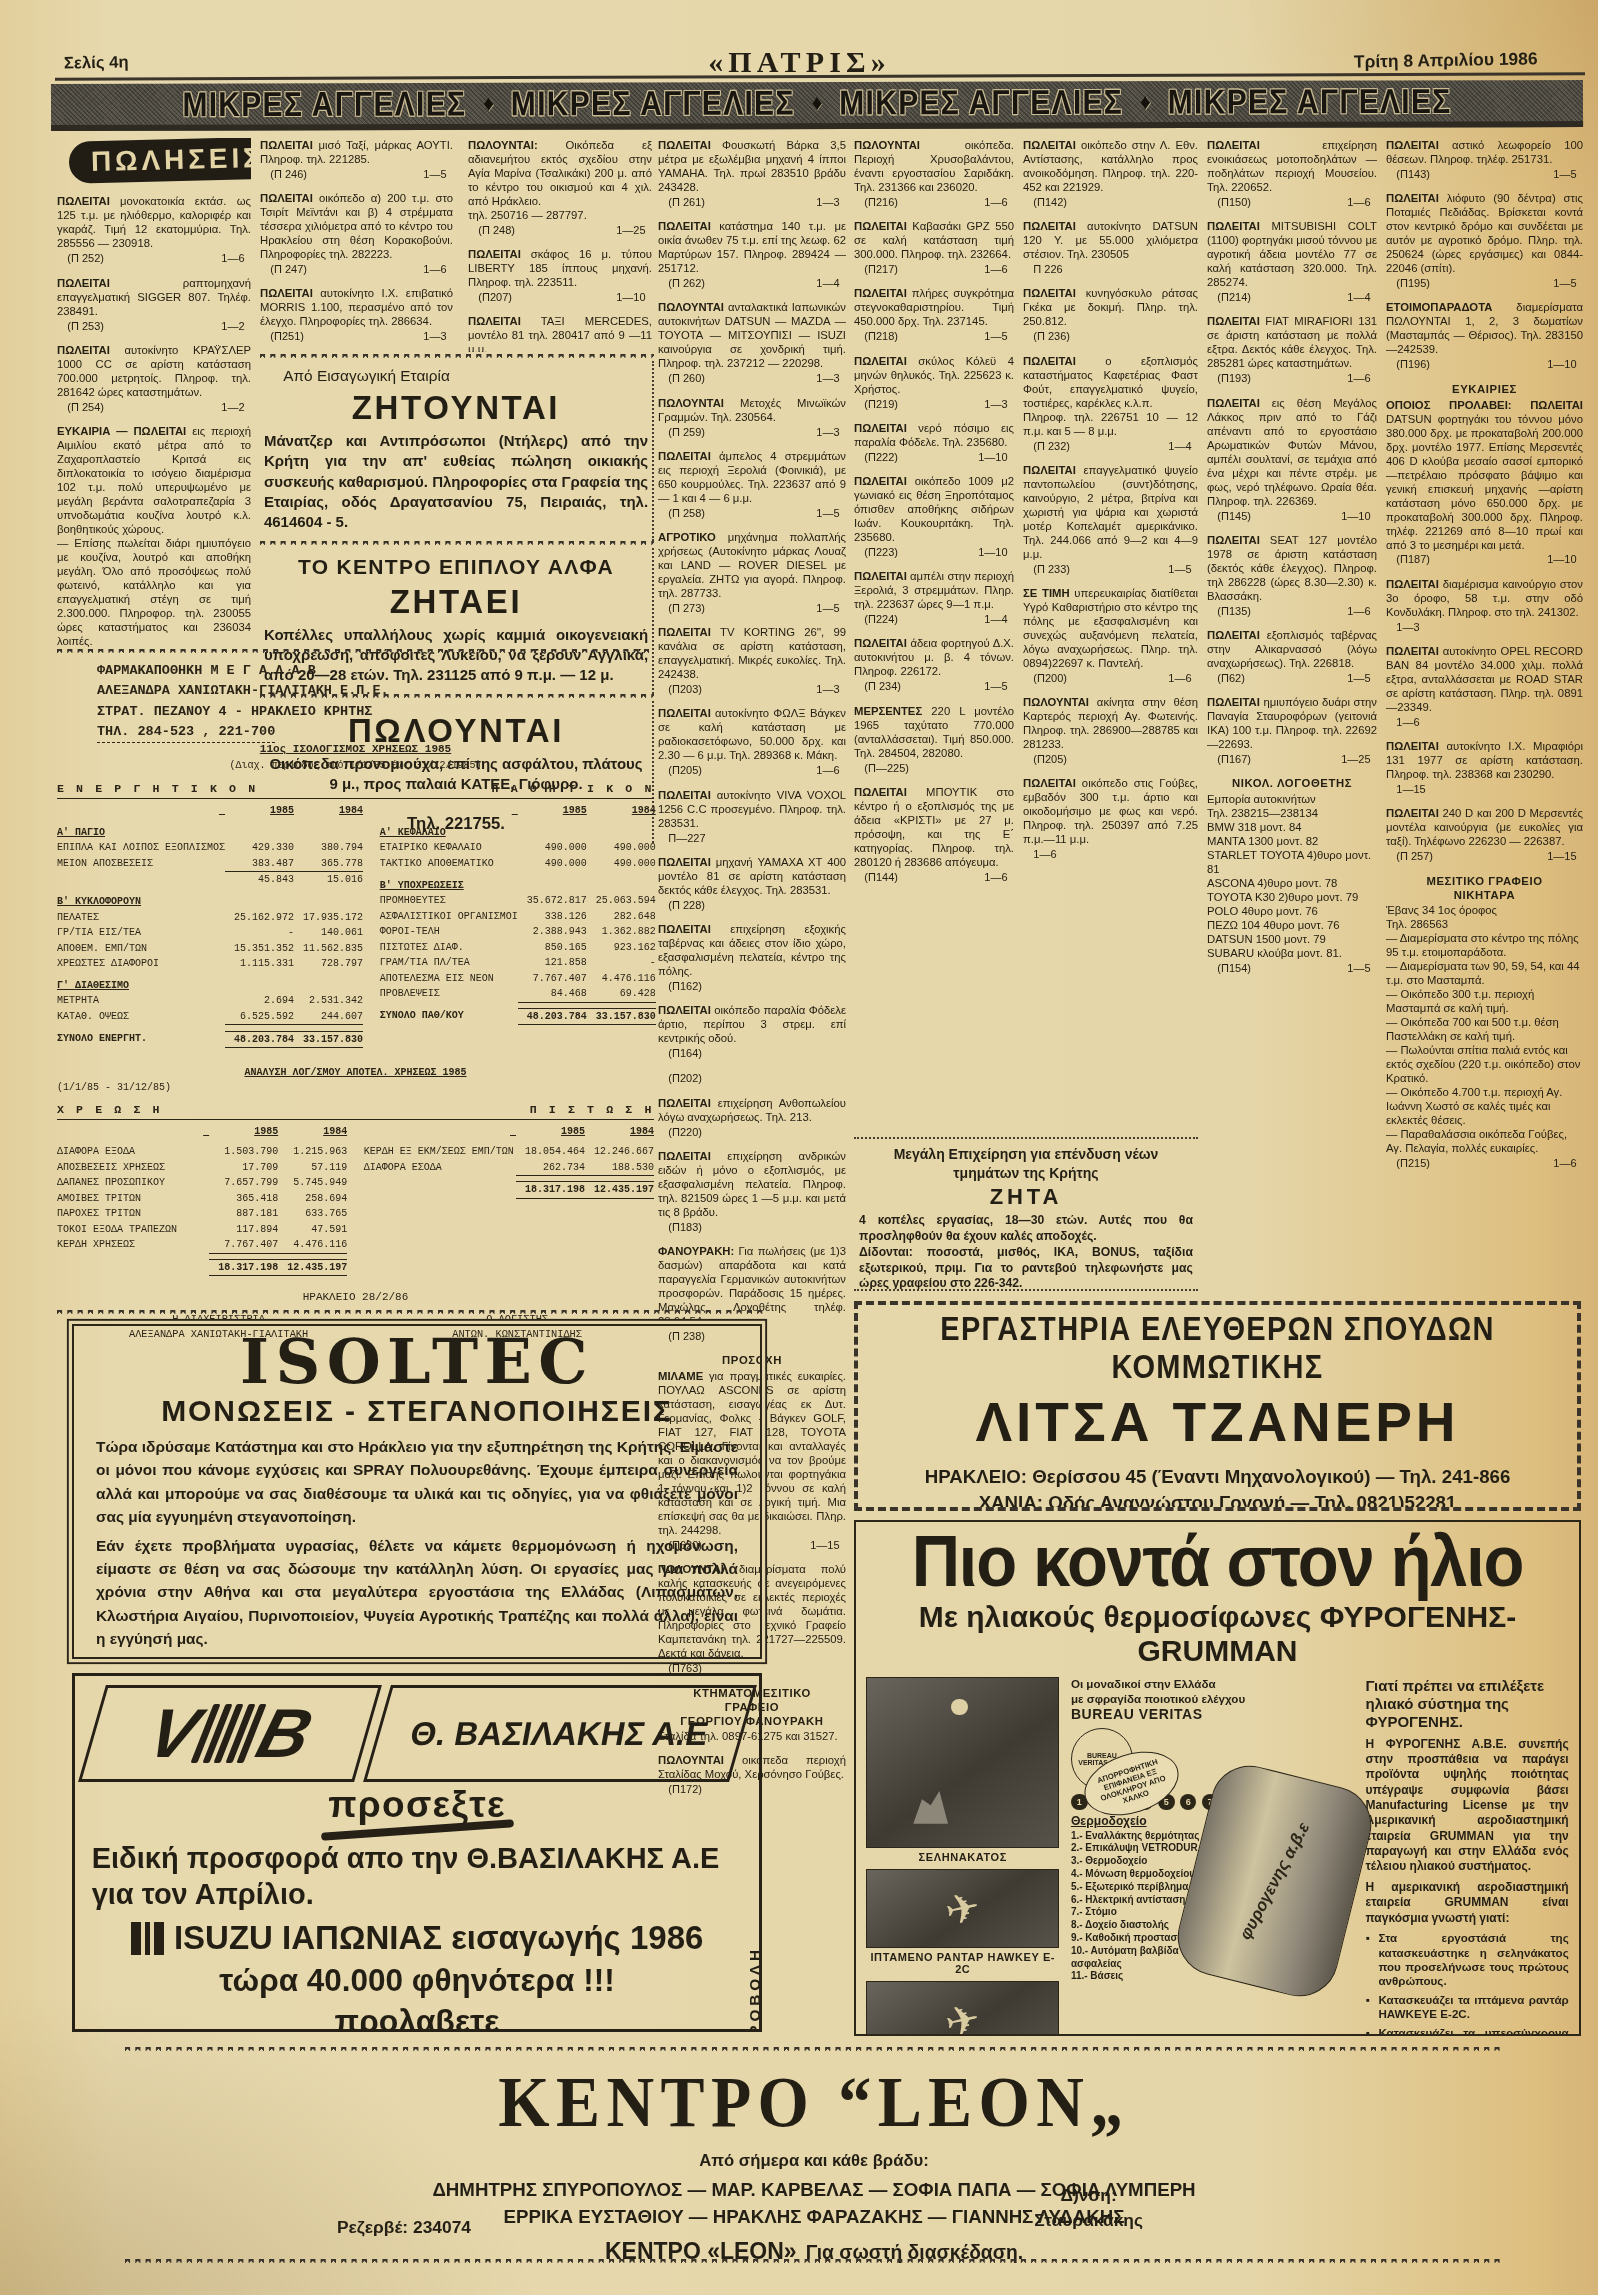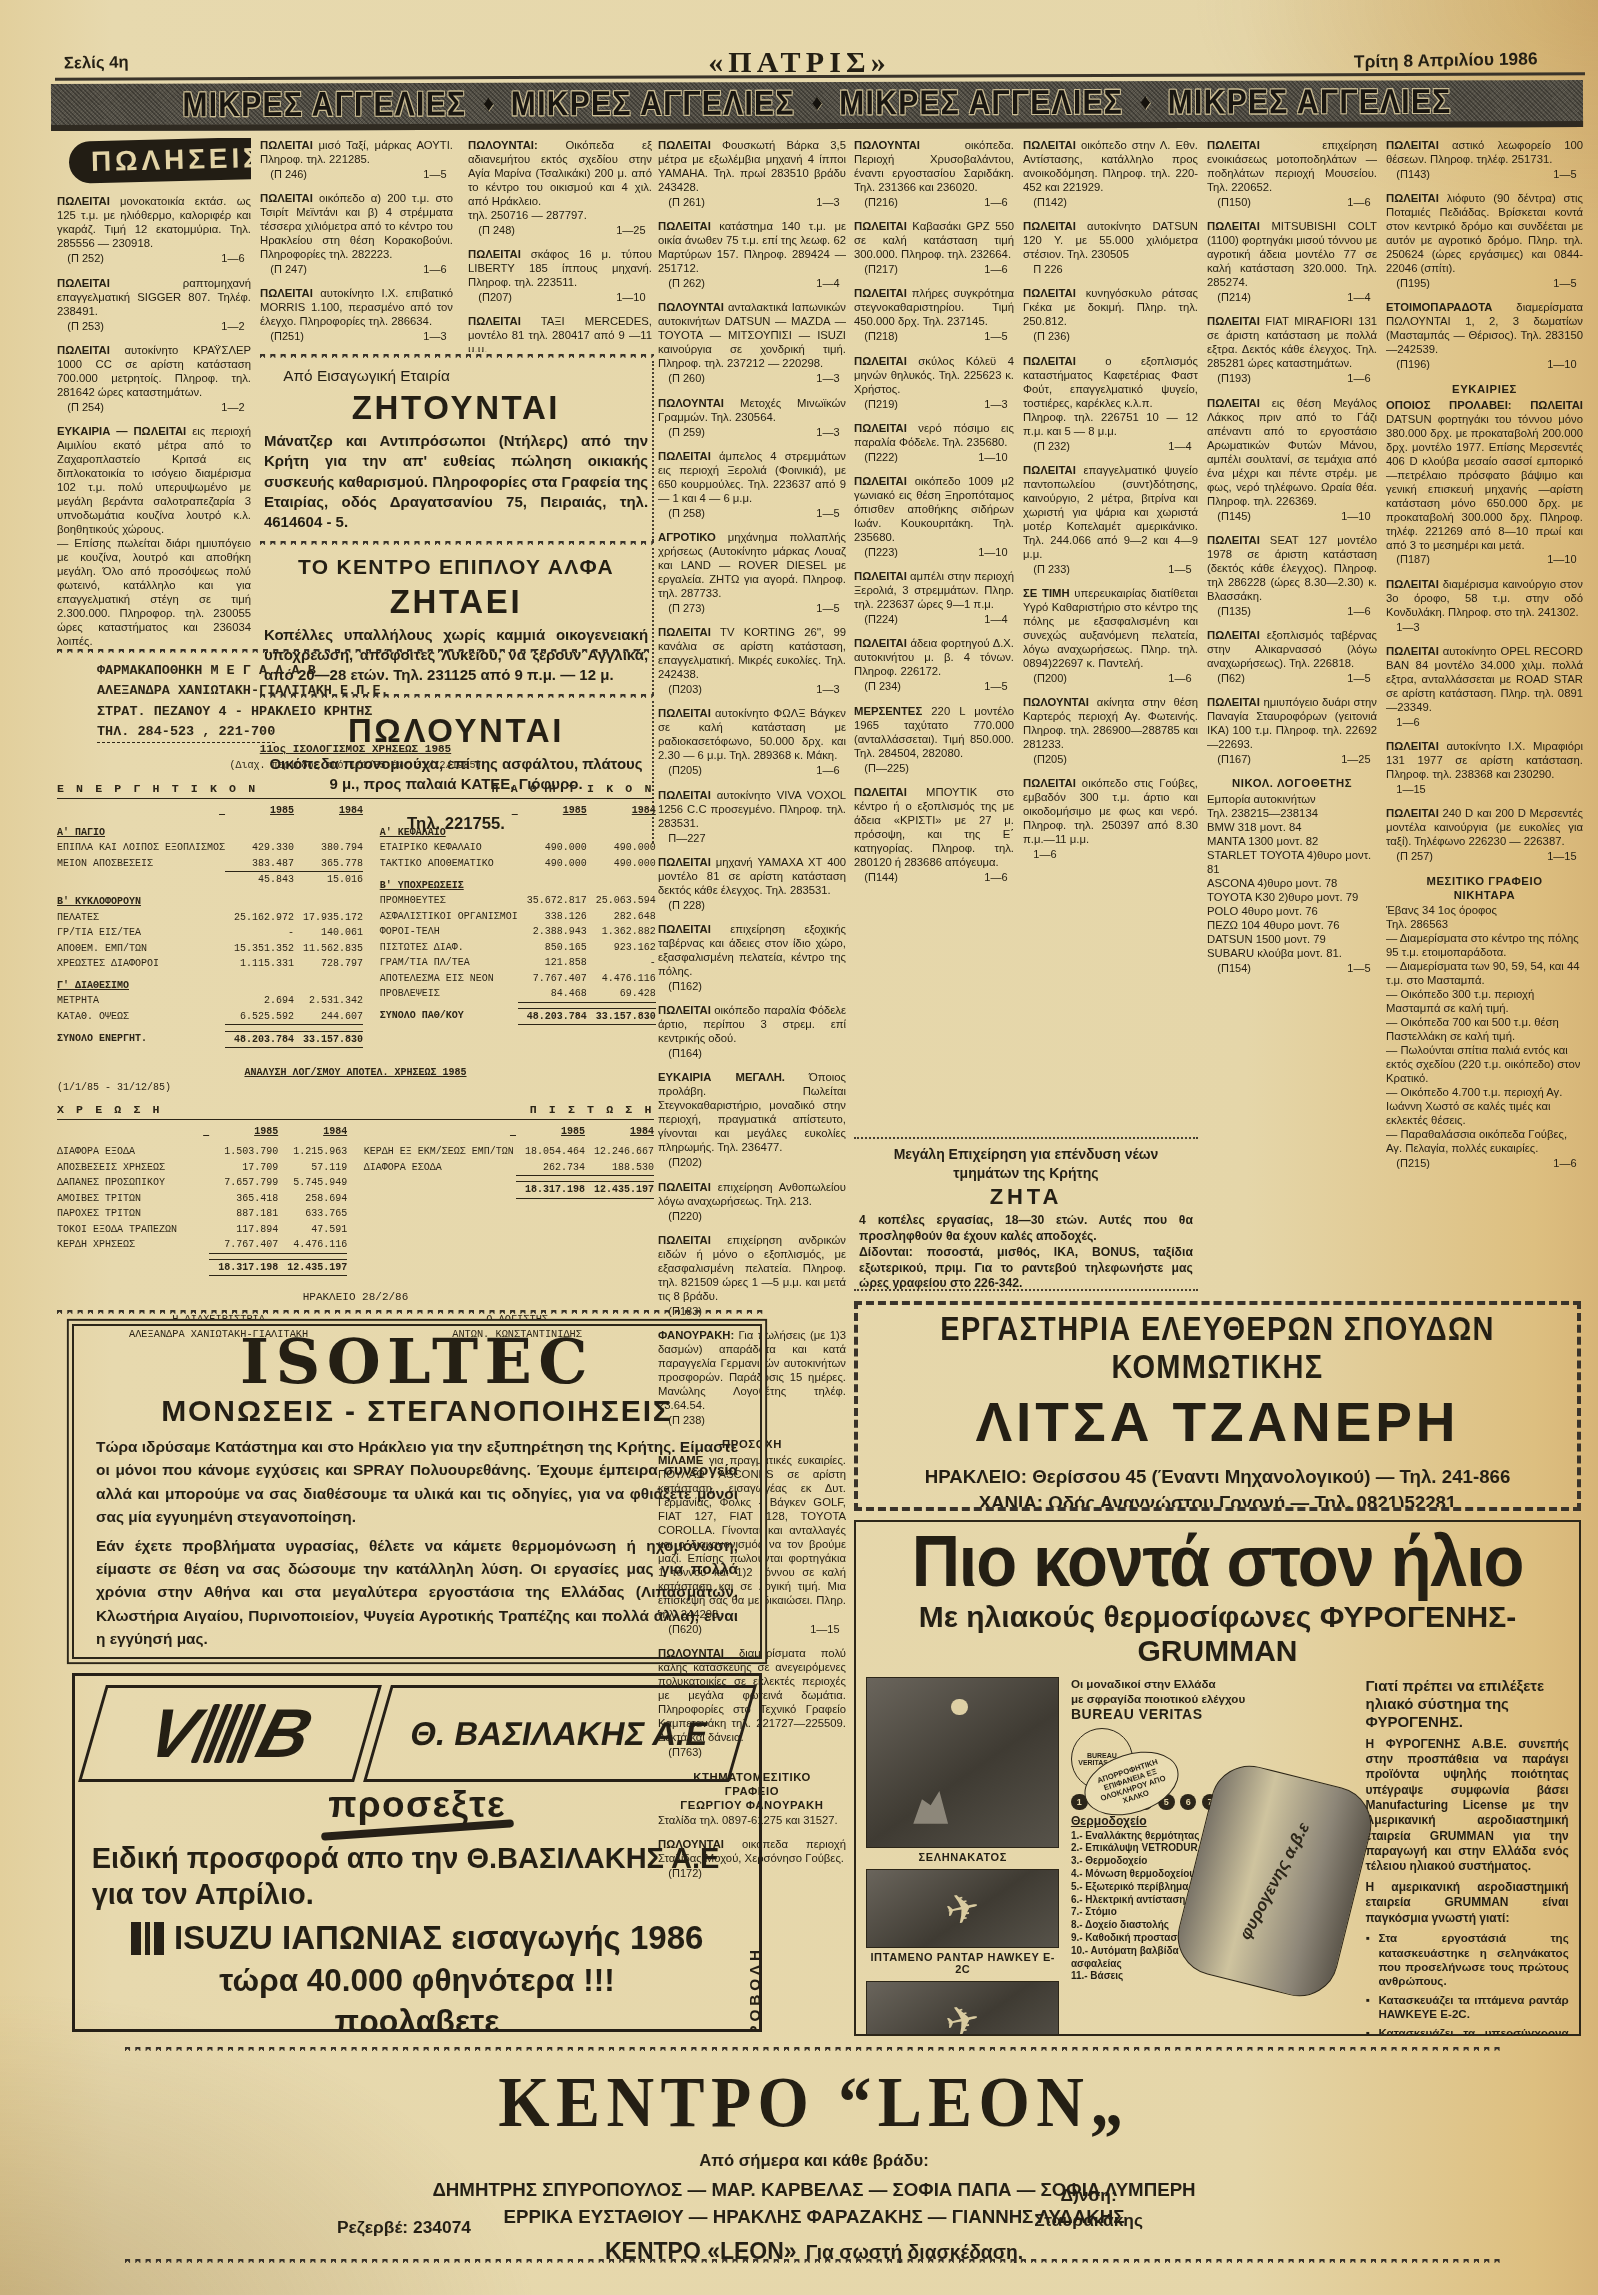--- a/index.html
+++ b/index.html
@@ -315,21 +315,21 @@
           </div></article>
         <article class="ad"><span class="txt"><b class="lead">ΠΩΛΕΙΤΑΙ</b> <span>μηχανή ΥΑΜΑΧΑ ΧΤ 400 μοντέλο 81 σε αρίστη κατάσταση δεκτός κάθε έλεγχος. Τηλ. 283531.</span></span><div class="meta">
             <span>(Π 228)</span>
           </div></article>
         <article class="ad"><span class="txt"><b class="lead">ΠΩΛΕΙΤΑΙ</b> <span>επιχείρηση εξοχικής ταβέρνας και άδειες στον ίδιο χώρο, εξασφαλισμένη πελατεία, κέντρο της πόλης.</span></span><div class="meta">
             <span>(Π162)</span>
           </div></article>
         <article class="ad"><span class="txt"><b class="lead">ΠΩΛΕΙΤΑΙ</b> <span>οικόπεδο παραλία Φόδελε άρτιο, περίπου 3 στρεμ. επί κεντρικής οδού.</span></span><div class="meta">
             <span>(Π164)</span>
           </div></article>
-        <article class="ad"><span class="txt"><b class="lead">ΕΥΚΑΙΡΙΑ ΜΕΓΑΛΗ.</b> <span>Όποιος προλάβη. Πωλείται Στεγνοκαθαριστήριο, μοναδικό στην περιοχή, πραγματικά απίστευτο, γίνονται και μεγάλες ευκολίες πληρωμής. Τηλ. 236477.</span></span><div class="meta">
+        <article class="ad"><div class="meta">
             <span>(Π202)</span>
           </div></article>
         <article class="ad"><span class="txt"><b class="lead">ΠΩΛΕΙΤΑΙ</b> <span>επιχείρηση Ανθοπωλείου λόγω αναχωρήσεως. Τηλ. 213.</span></span><div class="meta">
             <span>(Π220)</span>
           </div></article>
         <article class="ad"><span class="txt"><b class="lead">ΠΩΛΕΙΤΑΙ</b> <span>επιχείρηση ανδρικών ειδών ή μόνο ο εξοπλισμός, με εξασφαλισμένη πελατεία. Πληροφ. τηλ. 821509 ώρες 1 —5 μ.μ. και μετά τις 8 βράδυ.</span></span><div class="meta">
             <span>(Π183)</span>
           </div></article>
         <article class="ad"><span class="txt"><b class="lead">ΦΑΝΟΥΡΑΚΗ:</b> <span>Για πωλήσεις (με 1)3 δασμών) απαράδοτα και κατά παραγγελία Γερμανικών αυτοκινήτων προσφορών. Παράδοσις 15 ημέρες. Μανώλης Λογοθέτης τηλέφ. 23.64.54.</span></span><div class="meta">
             <span>(Π 238)</span>
@@ -414,21 +414,21 @@
             <span>(Π 233)</span>
             <span>1—5</span>
           </div></article>
         <article class="ad"><span class="txt"><b class="lead">ΣΕ ΤΙΜΗ</b> <span>υπερευκαιρίας διατίθεται Υγρό Καθαριστήριο στο κέντρο της πόλης με εξασφαλισμένη και συνεχώς αυξανόμενη πελατεία, λόγω αναχωρήσεως. Πληρ. τηλ. 0894)22697 κ. Παντελή.</span></span><div class="meta">
             <span>(Π200)</span>
             <span>1—6</span>
           </div></article>
         <article class="ad"><span class="txt"><b class="lead">ΠΩΛΟΥΝΤΑΙ</b> <span>ακίνητα στην θέση Καρτερός περιοχή Αγ. Φωτεινής. Πληροφ. τηλ. 286900—288785 και 281233.</span></span><div class="meta">
             <span>(Π205)</span>
           </div></article>
-        <article class="ad"><span class="txt"><b class="lead">ΠΩΛΕΙΤΑΙ</b> <span>οικόπεδο στις Γούβες, εμβαδόν 300 τ.μ. άρτιο και οικοδομήσιμο με φως και νερό. Πληροφ. τηλ. 250397 από 8.30 π.μ.—11 μ.μ.</span></span><div class="meta">
+        <article class="ad"><span class="txt"><b class="lead">ΠΩΛΕΙΤΑΙ</b> <span>οικόπεδο στις Γούβες, εμβαδόν 300 τ.μ. άρτιο και οικοδομήσιμο με φως και νερό. Πληροφ. τηλ. 250397 από 7.25 π.μ.—11 μ.μ.</span></span><div class="meta">
             <span>1—6</span>
           </div></article>
       </div>
     </section>
 
   <section id="col7" class="col">
       <div>
         <article class="ad"><span class="txt"><b class="lead">ΠΩΛΕΙΤΑΙ</b> <span>επιχείρηση ενοικιάσεως μοτοποδηλάτων —ποδηλάτων περιοχή Μουσείου. Τηλ. 220652.</span></span><div class="meta">
             <span>(Π150)</span>
             <span>1—6</span>

